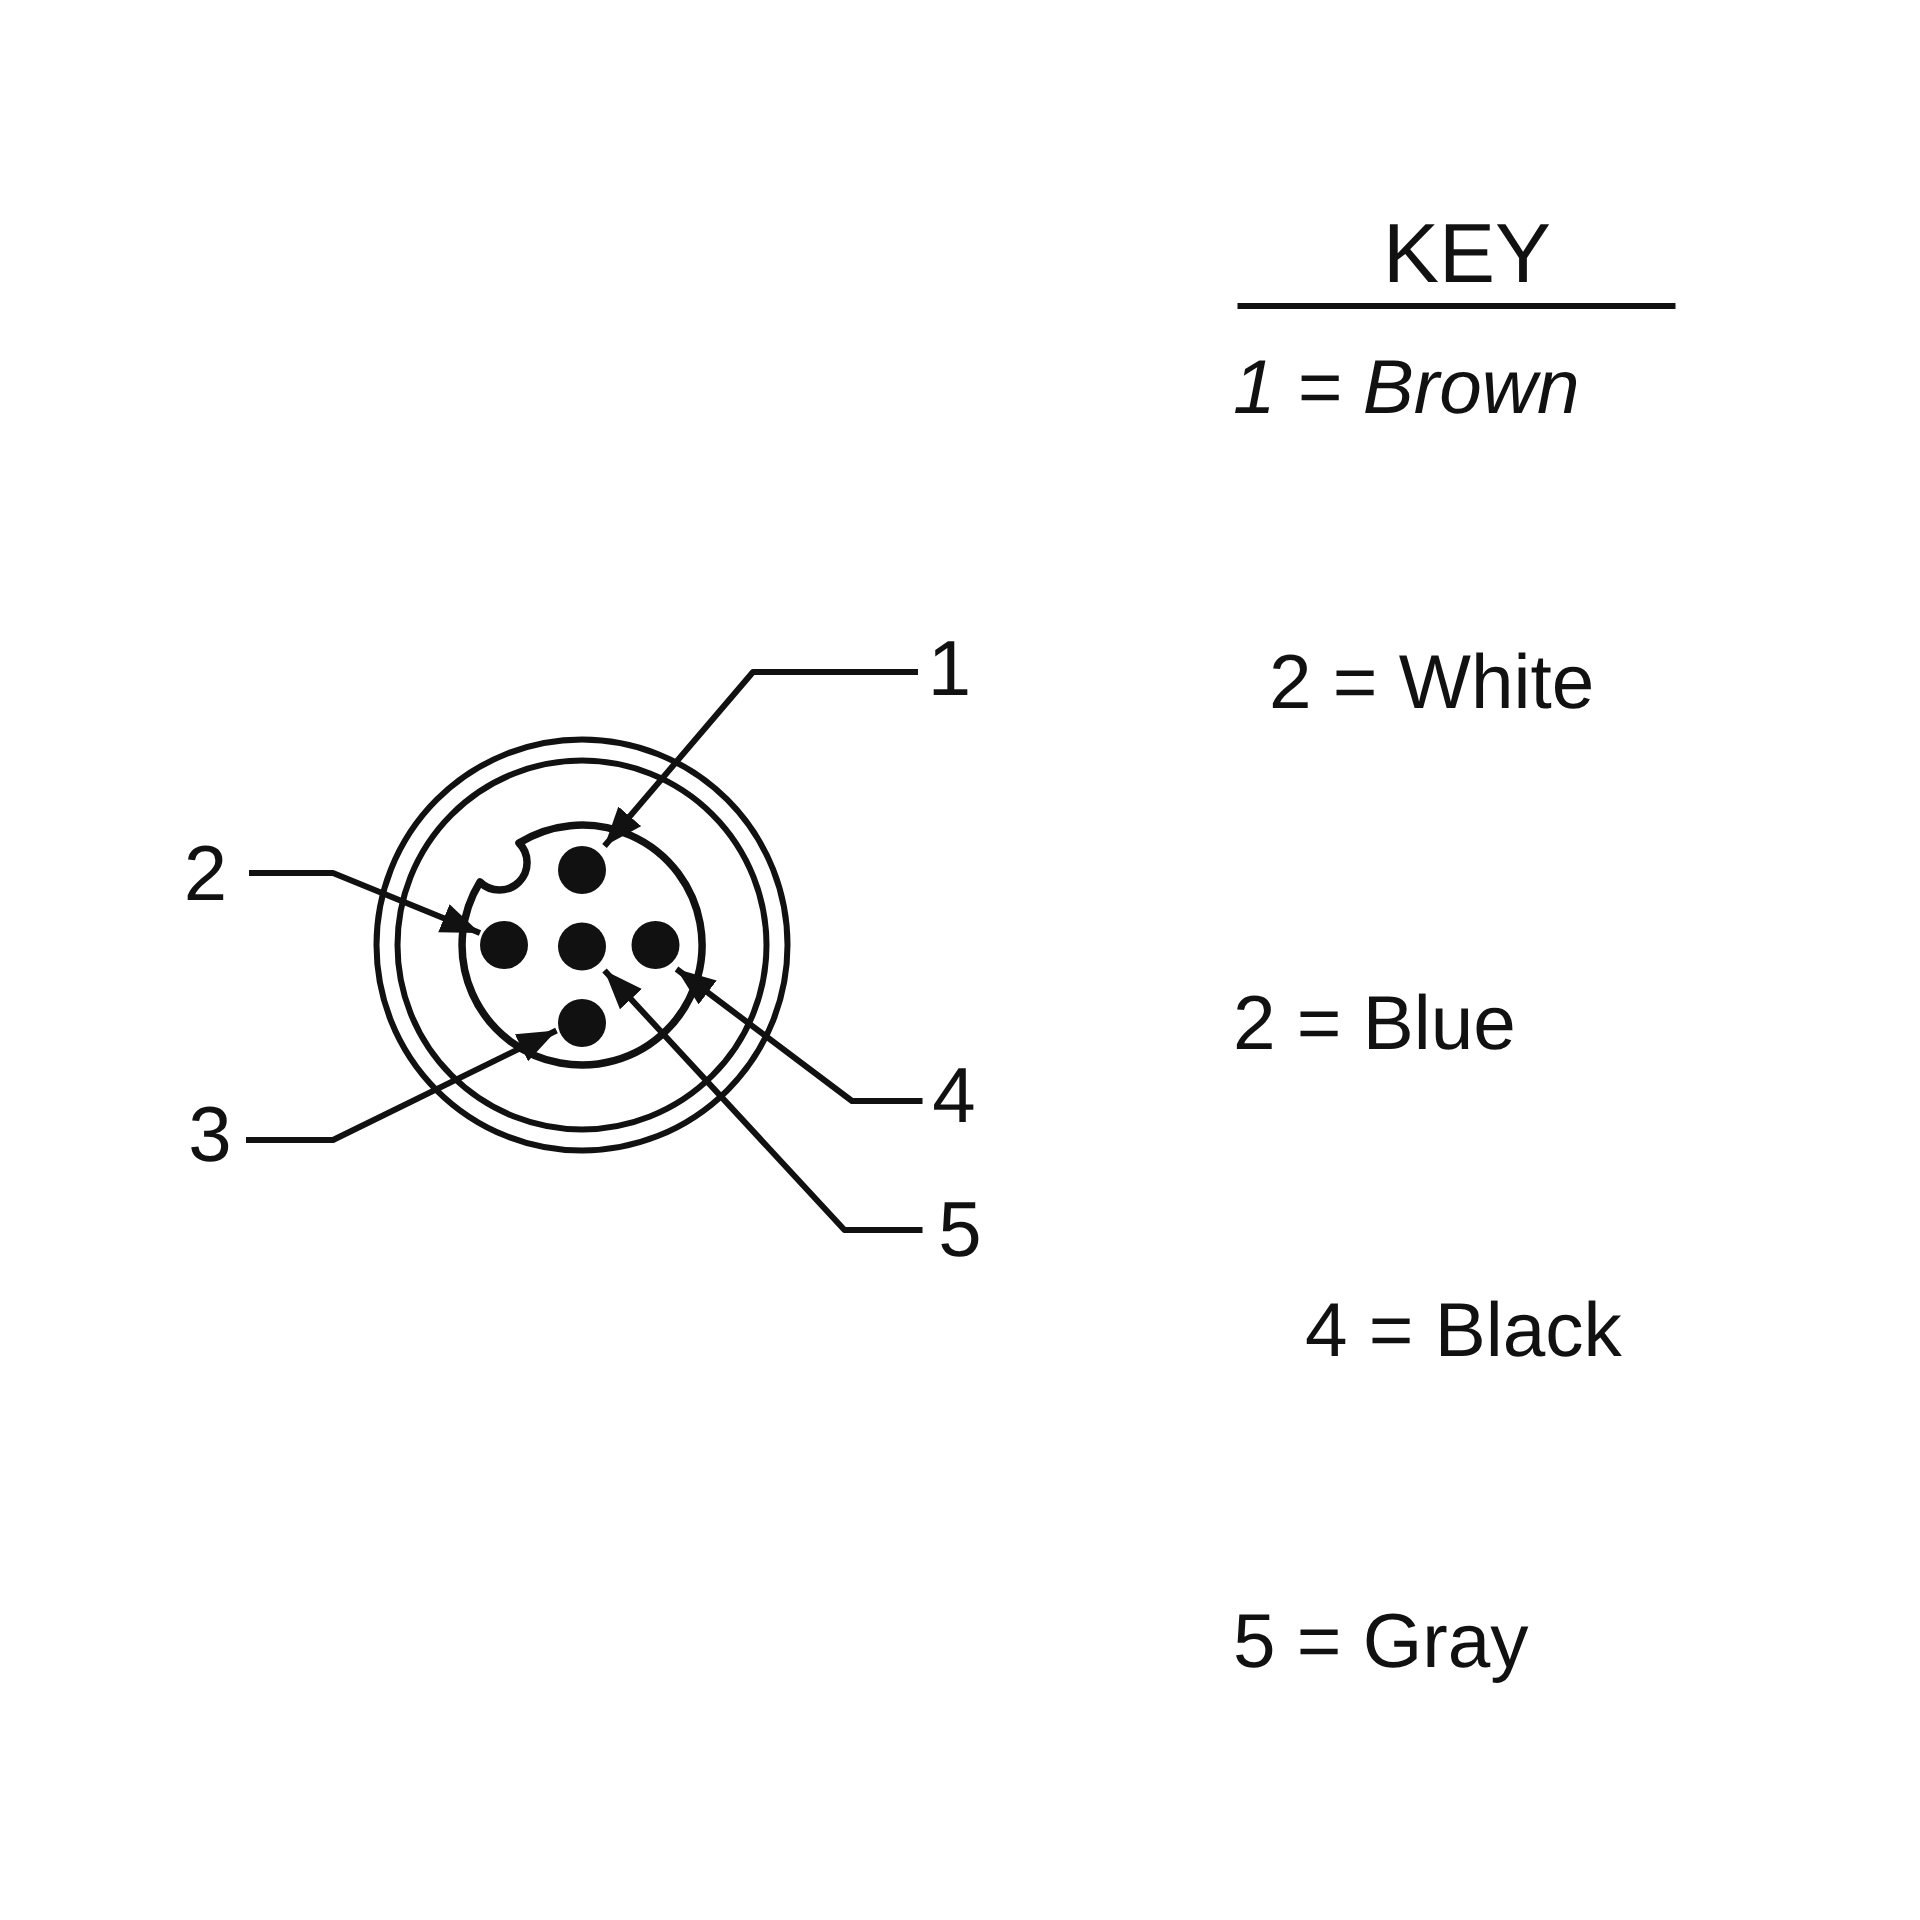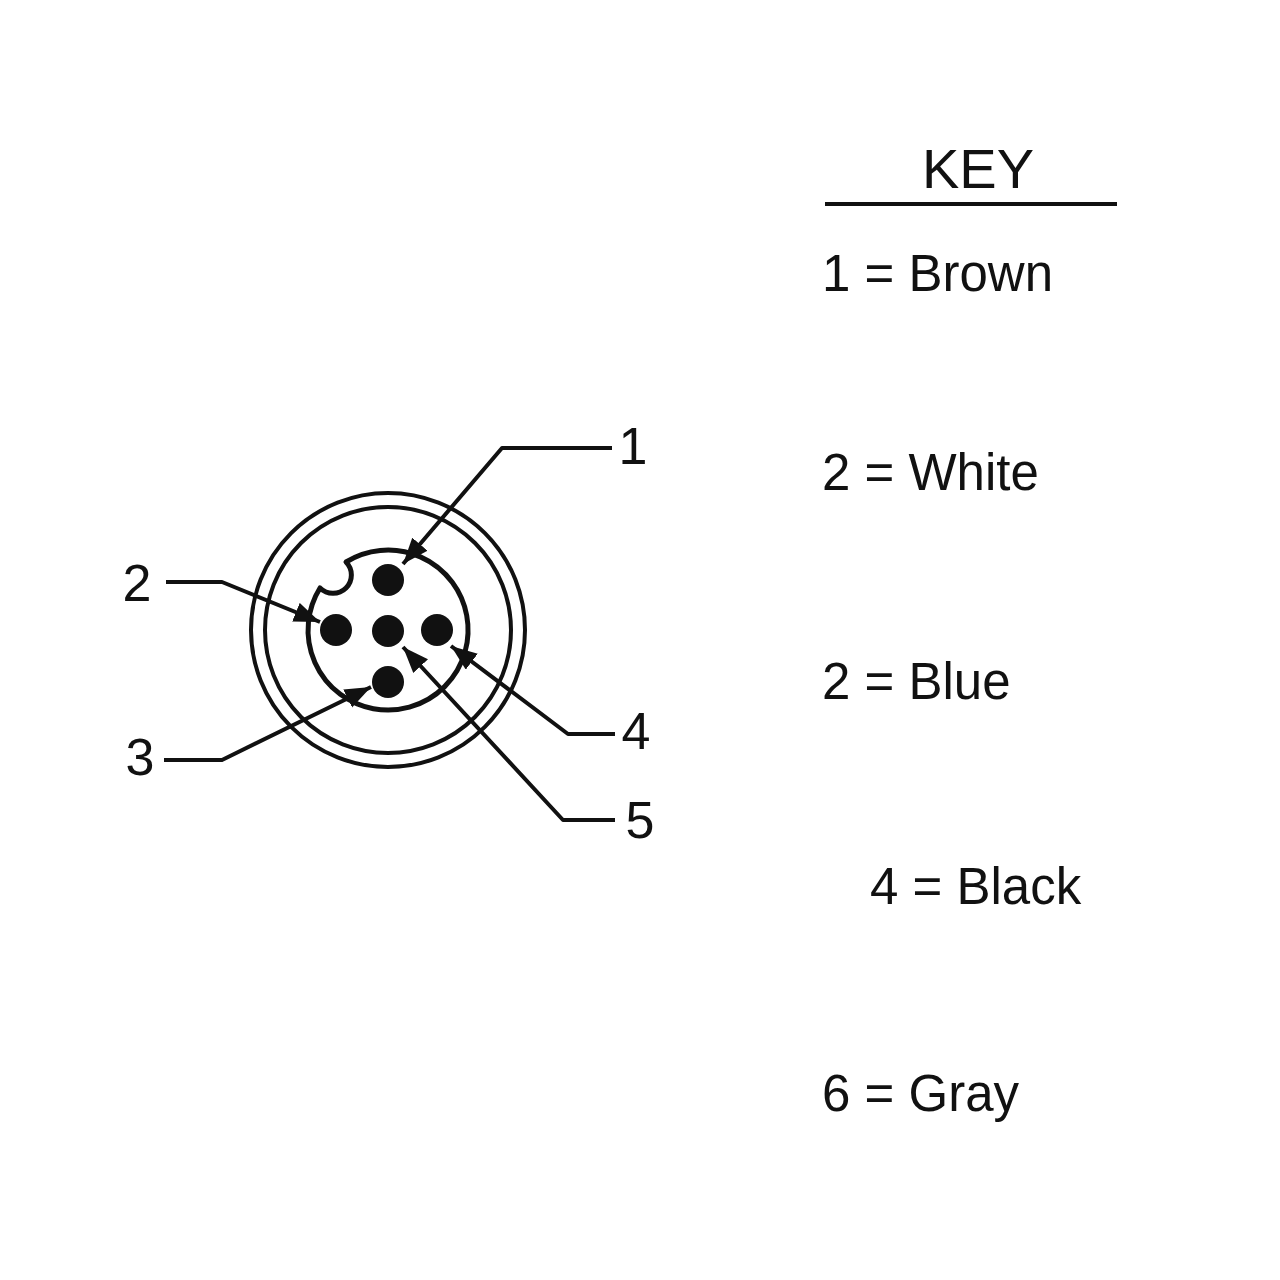--- a/index.html
+++ b/index.html
@@ -49,22 +49,22 @@
     background: #111111;
   }
   .key-entry {
     position: absolute;
     left: 822px;
     font-size: 51px;
     line-height: 1;
     white-space: pre;
     color: #111111;
   }
-  .key-entry.e1 { top: 248px; }
-  .key-entry.e2 { top: 447px; }
+  .key-entry.e1 { top: 232px; font-style: italic; }
+  .key-entry.e2 { top: 429px; margin-left: 24px; }
   .key-entry.e3 { top: 656px; }
   .key-entry.e4 { top: 861px; margin-left: 48px; }
   .key-entry.e5 { top: 1068px; }
 </style>
 </head>
 <body>
 
 <div class="page">
 
   <svg class="diagram-svg" viewBox="0 0 1280 1280" xmlns="http://www.w3.org/2000/svg">
@@ -106,16 +106,16 @@
   </svg>
 
   <div class="key-block">
     <div class="key-title">KEY</div>
     <div class="key-underline"></div>
 
     <div class="key-entry e1">1 = Brown</div>
     <div class="key-entry e2">2 = White</div>
     <div class="key-entry e3">2 = Blue</div>
     <div class="key-entry e4">4 = Black</div>
-    <div class="key-entry e5">6 = Gray</div>
+    <div class="key-entry e5">5 = Gray</div>
   </div>
 
 </div>
 
 </body></html>

